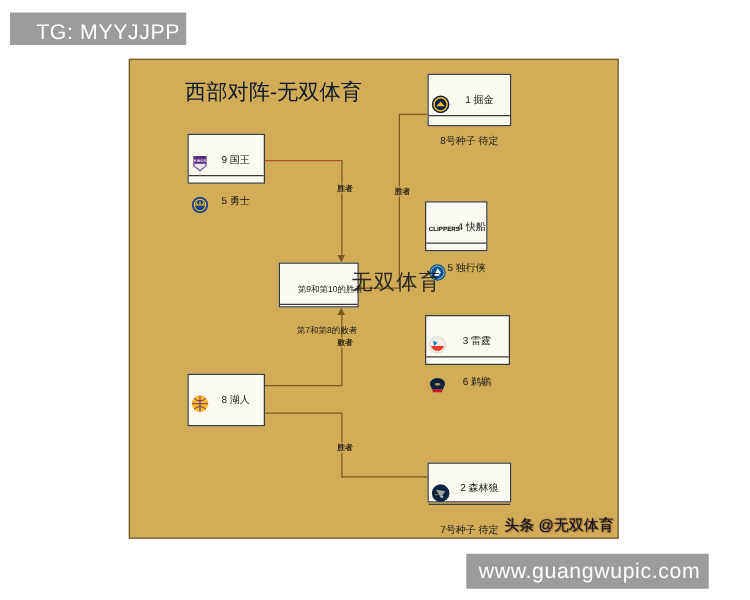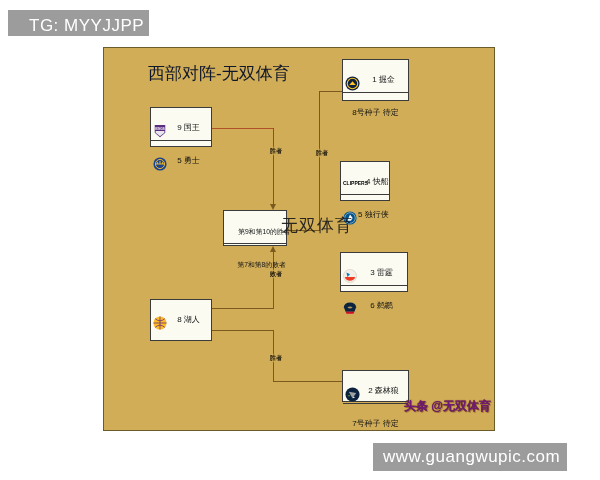--- a/index.html
+++ b/index.html
@@ -12,22 +12,22 @@
   #footer-bar{left:373px;top:443px;width:194px;height:28px;padding-left:10px;box-sizing:border-box;font-size:17px;}
 
   #board{position:absolute;left:103px;top:47px;width:392px;height:384px;
          background:#d1ad58;border:1px solid #6b5c2c;box-sizing:border-box;}
 
   #board-title{position:absolute;left:44px;top:14px;font-size:17px;font-weight:normal;
                color:#0f172a;white-space:nowrap;z-index:4;}
 
   #center-watermark{position:absolute;left:177px;top:166px;font-size:17px;color:rgba(25,25,25,0.92);
                     letter-spacing:1px;white-space:nowrap;z-index:6;}
-  #corner-watermark{position:absolute;right:3px;bottom:15px;font-size:12px;font-weight:bold;
-                    color:#701a75;text-shadow:0 0 1px #56230f, 1px 1px 0 rgba(80,30,10,0.35);
+  #corner-watermark{position:absolute;right:3px;bottom:1px;font-size:12px;font-weight:normal;
+                    color:#0f172a;text-shadow:0 0 1px #56230f, 1px 1px 0 rgba(80,30,10,0.35);
                     white-space:nowrap;z-index:6;}
 
   .tbox{position:absolute;background:#fbfbf2;border:1px solid #3b3b3b;box-sizing:border-box;
         display:flex;flex-direction:column;z-index:3;}
   .trow{flex:1;display:flex;align-items:flex-start;padding:16px 2px;gap:1px;min-height:0;}
   .trow + .trow{border-top:1px solid #3b3b3b;}
   .lbl{flex:1;text-align:center;font-size:8px;color:#141414;white-space:nowrap;line-height:1;}
   .lbl.small{font-size:10px;transform:scale(0.68);transform-origin:center;}
   .logo{flex:0 0 auto;display:block;}
   .clippers-word{flex:0 0 auto;font-size:10px;font-weight:bold;transform:scale(0.5);

